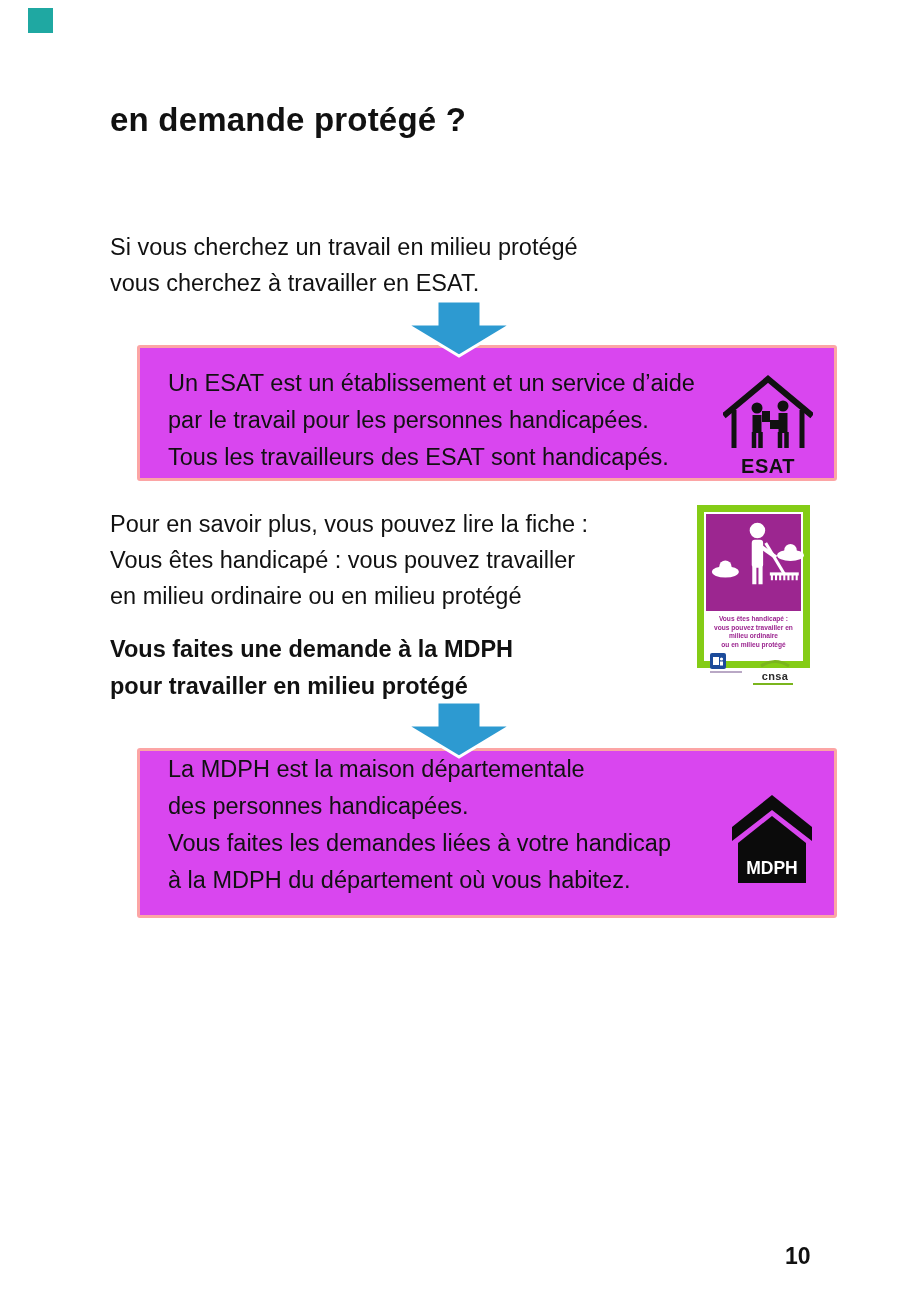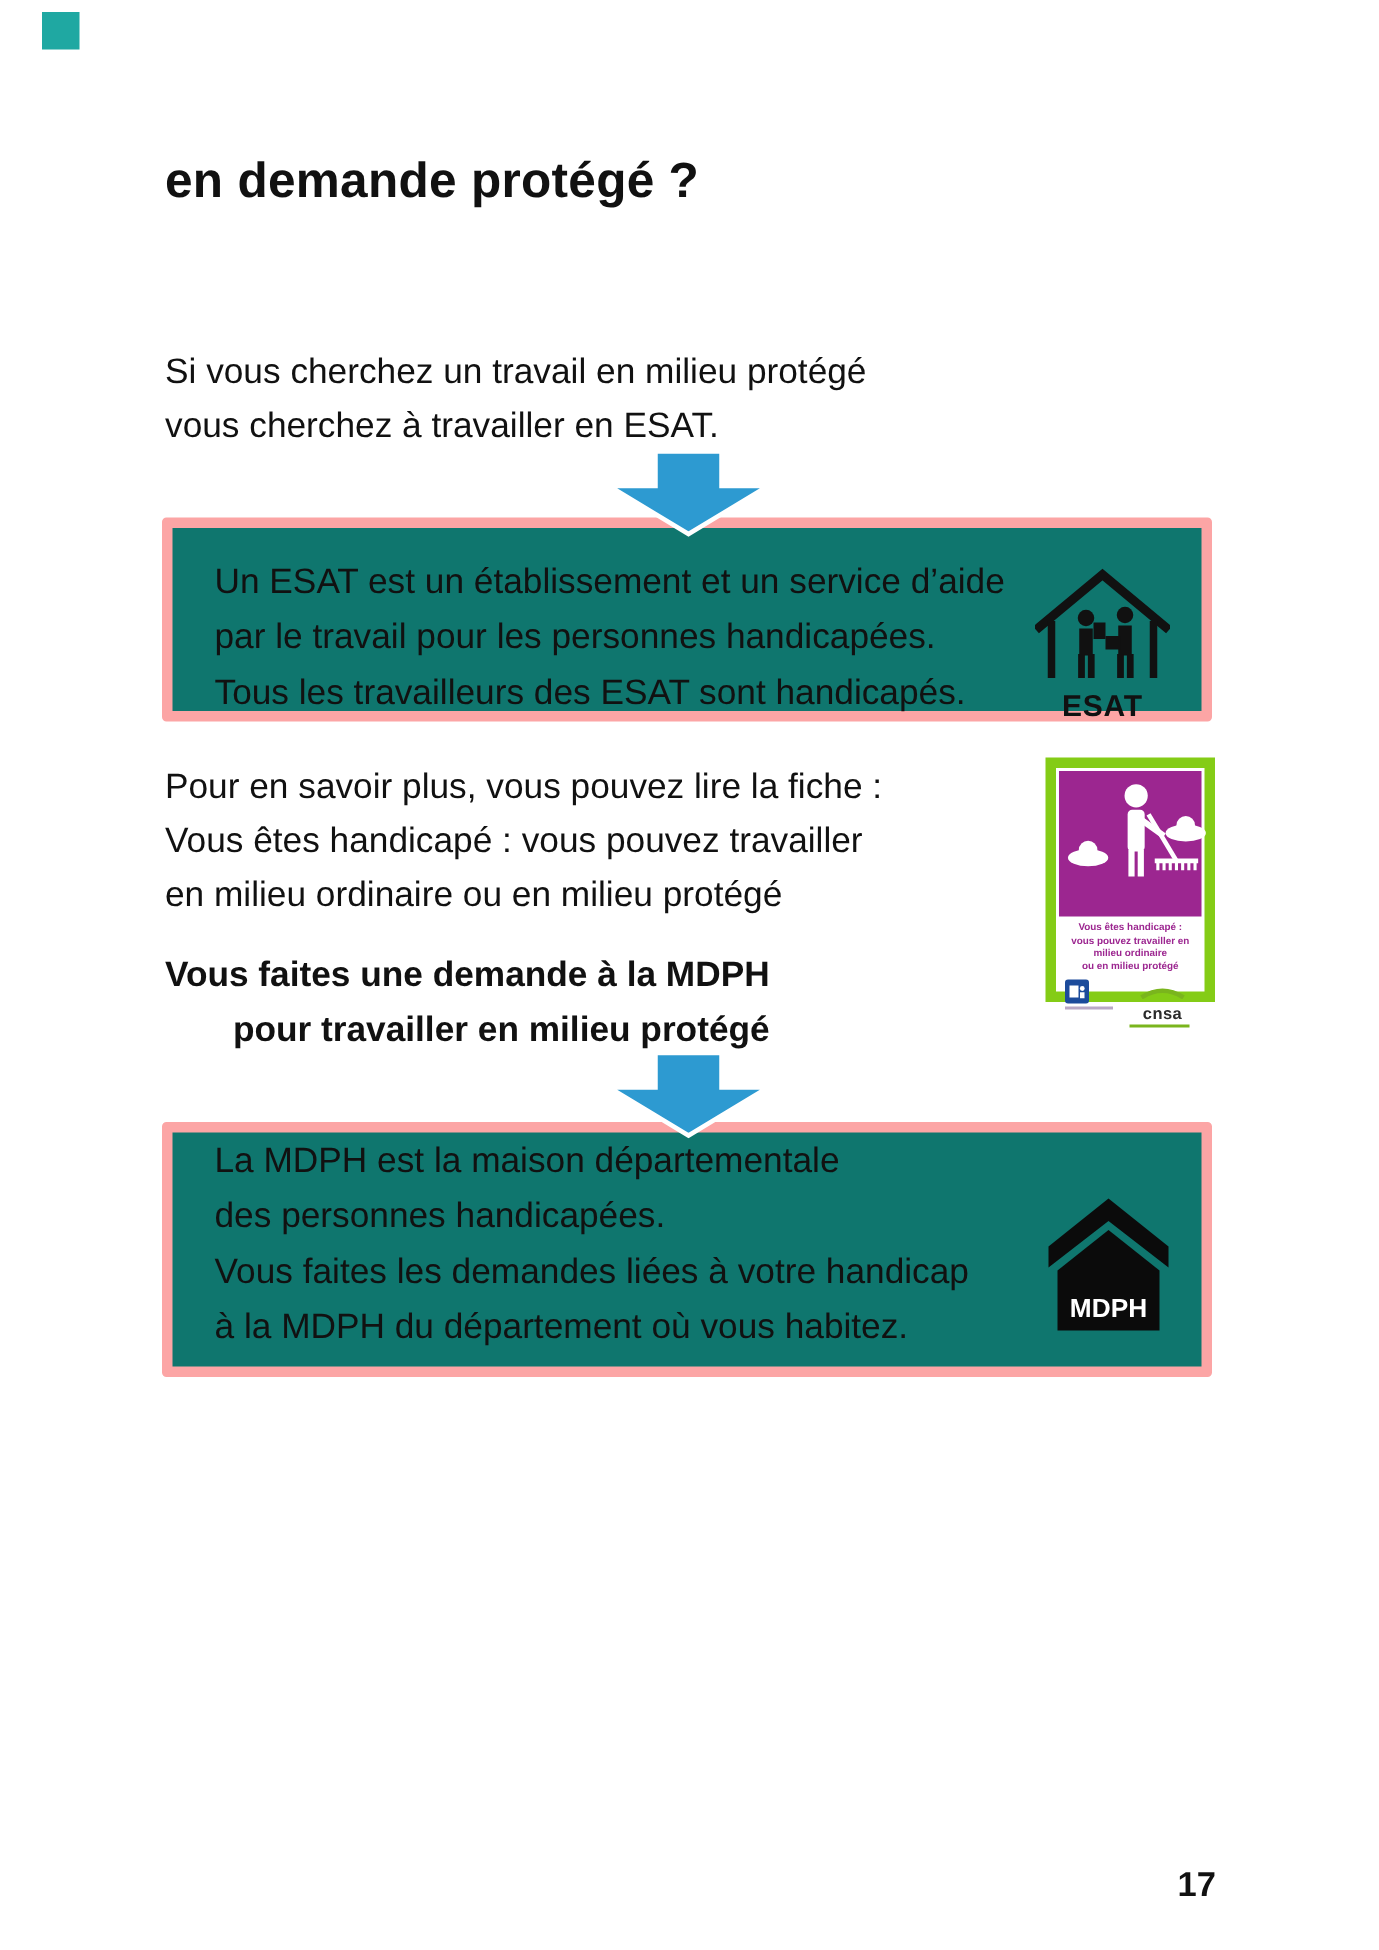--- a/index.html
+++ b/index.html
@@ -10,27 +10,27 @@
   }
   .abs { position:absolute; }
 
   .corner-mark { left:28px; top:8px; width:25px; height:25px; background:#1fa8a2; }
 
   .title { left:110px; top:98px; width:720px; font-size:33px; line-height:44px; font-weight:bold; letter-spacing:0.2px; }
 
   .para { font-size:23.5px; line-height:36px; }
   .intro { left:110px; top:229px; }
   .fiche-para { left:110px; top:506px; }
-  .bold-para { left:110px; top:631px; font-weight:bold; line-height:37px;text-align:right; }
+  .bold-para { left:110px; top:631px; font-weight:bold; line-height:37px; }
 
   .down-arrow { left:404px; top:300px; width:110px; height:58px; z-index:3; }
   .down-arrow.second { top:701px; }
 
   .info-box {
-    border:7px solid #fca5a5; border-radius:3px; background:#0f766e; z-index:1;
+    border:3px solid #fca5a5; border-radius:3px; background:#d946ef; z-index:1;margin-left:29px;
   }
   .box-esat { left:108px; top:345px; width:700px; height:136px; }
   .box-mdph { left:108px; top:748px; width:700px; height:170px; }
   .box-text { padding:17px 120px 0 28px; font-size:23.5px; line-height:37px; }
   .box-mdph .box-text { padding-top:0; }
 
   .esat-icon-wrap { right:20px; top:24px; width:92px; text-align:center; }
   .esat-label { font-size:20px; font-weight:bold; margin-top:1px; letter-spacing:0.5px; }
 
   .mdph-icon { right:20px; top:42px; width:84px; }
@@ -167,15 +167,15 @@
       </div>
     <div class="abs mdph-icon">
       <svg viewBox="0 0 84 92" width="84" height="92" aria-hidden="true">
         <path d="M42 2 L82 34 L82 48 L42 17 L2 48 L2 34 Z" fill="#0b0b0b"></path>
         <path d="M42 23 L76 50 L76 90 L8 90 L8 50 Z" fill="#0b0b0b"></path>
         <text x="42" y="81" text-anchor="middle" font-family="Liberation Sans, sans-serif" font-size="17.5" font-weight="bold" fill="#ffffff">MDPH</text>
       </svg>
     </div>
   </div>
 
-  <div class="abs page-num">17</div>
+  <div class="abs page-num">10</div>
 
 </div>
 
 </body></html>

